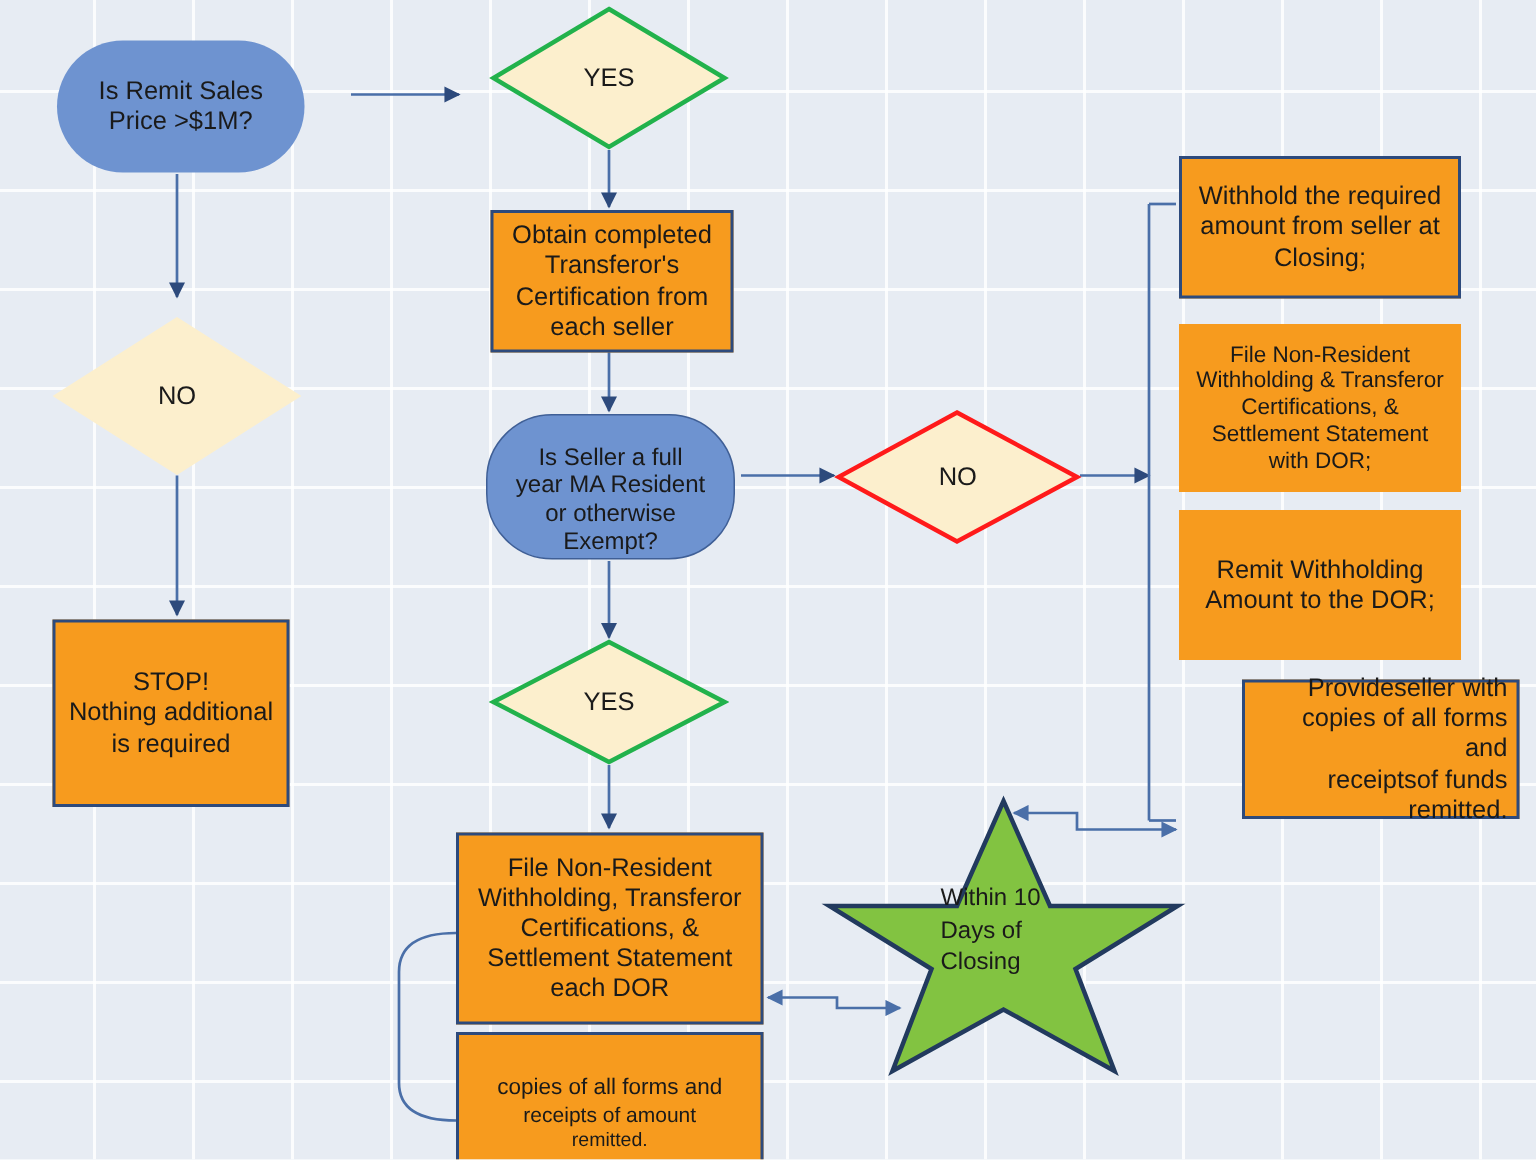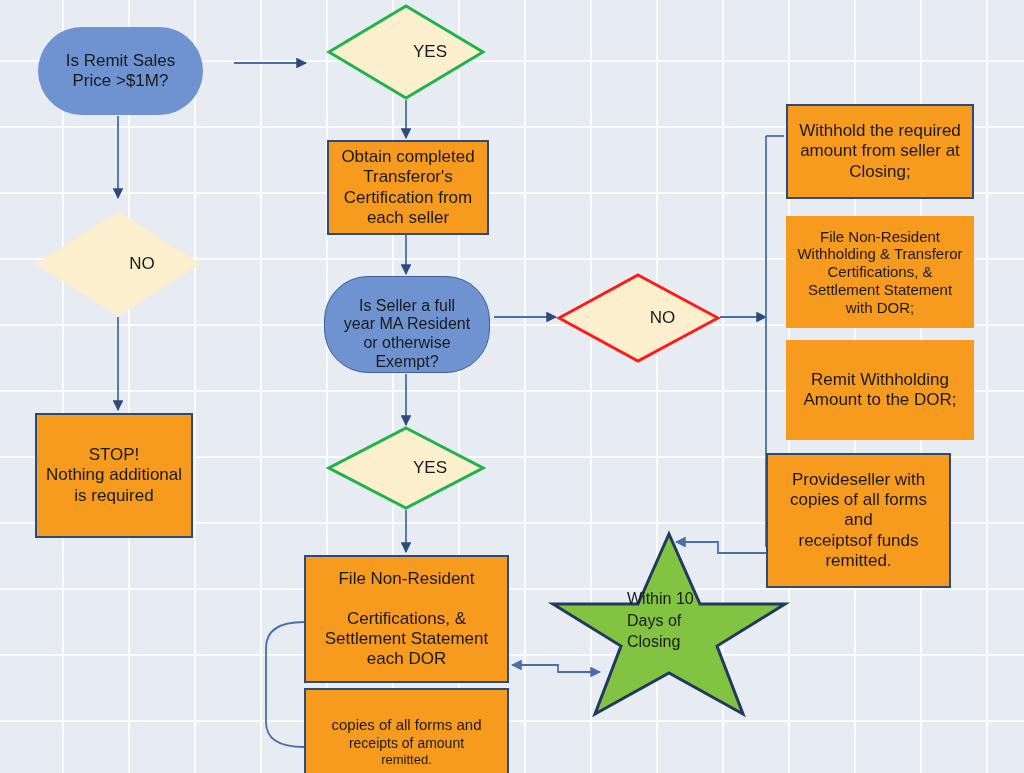--- a/index.html
+++ b/index.html
@@ -68,21 +68,20 @@
   .diamond-label {
     position: absolute;
     left: 0; top: 0;
     width: 100%; height: 100%;
     display: flex;
     align-items: center;
     justify-content: center;
     font-size: 17px;
     color: #1a1a1a;
     font-family: "Liberation Sans", sans-serif;
-    padding-left: 24px;
   }
 
   
   .star-wrap { position: absolute; }
   .star-wrap svg { position: absolute; left: 0; top: 0; }
   .star-label {
     position: absolute;
     font-size: 16px;
     color: #1a1a1a;
     line-height: 1.35;
@@ -222,21 +221,21 @@
     </div>
   </div>
 
   <div class="diamond-wrap" style="left:326px; top:425px; width:160px; height:86px;">
     <svg width="160" height="86" viewBox="0 0 160 86" xmlns="http://www.w3.org/2000/svg">
       <polygon points="80,3 157,43 80,83 3,43" fill="#fcefcd" stroke="#22b24c" stroke-width="3"></polygon>
     </svg>
     <div class="diamond-label">YES</div>
   </div>
 
-  <div class="node proc bordered" style="left:766px; top:453px; width:185px; height:135px;">
+  <div class="node proc bordered" style="left:828px; top:453px; width:185px; height:93px;text-align:right;">
     <div class="txt">
       <span>Provideseller with</span><br>
       <span>copies of all forms and</span><br>
       <span>receiptsof funds</span><br>
       <span>remitted.</span>
     </div>
   </div>
 
   <div class="star-wrap" style="left:545px; top:528px; width:248px; height:190px;">
     <svg width="248" height="190" viewBox="0 0 248 190" xmlns="http://www.w3.org/2000/svg">
@@ -245,21 +244,21 @@
     <div class="star-label" style="left:82px; top:60px;">
       <span>Within 10</span><br>
       <span>Days of</span><br>
       <span>Closing</span>
     </div>
   </div>
 
   <div class="node proc bordered" style="left:304px; top:555px; width:205px; height:128px;">
     <div class="txt">
       <span>File Non-Resident</span><br>
-      <br>
+      <span>Withholding, Transferor</span><br>
       <span>Certifications, &amp;</span><br>
       <span>Settlement Statement</span><br>
       <span>each DOR</span>
     </div>
   </div>
 
   <div class="node proc bordered" style="left:304px; top:688px; width:205px; height:108px;">
     <div class="txt" style="line-height:1.25;">
       <span class="l2">copies of all forms and</span>
       <span class="l3">receipts of amount</span>

